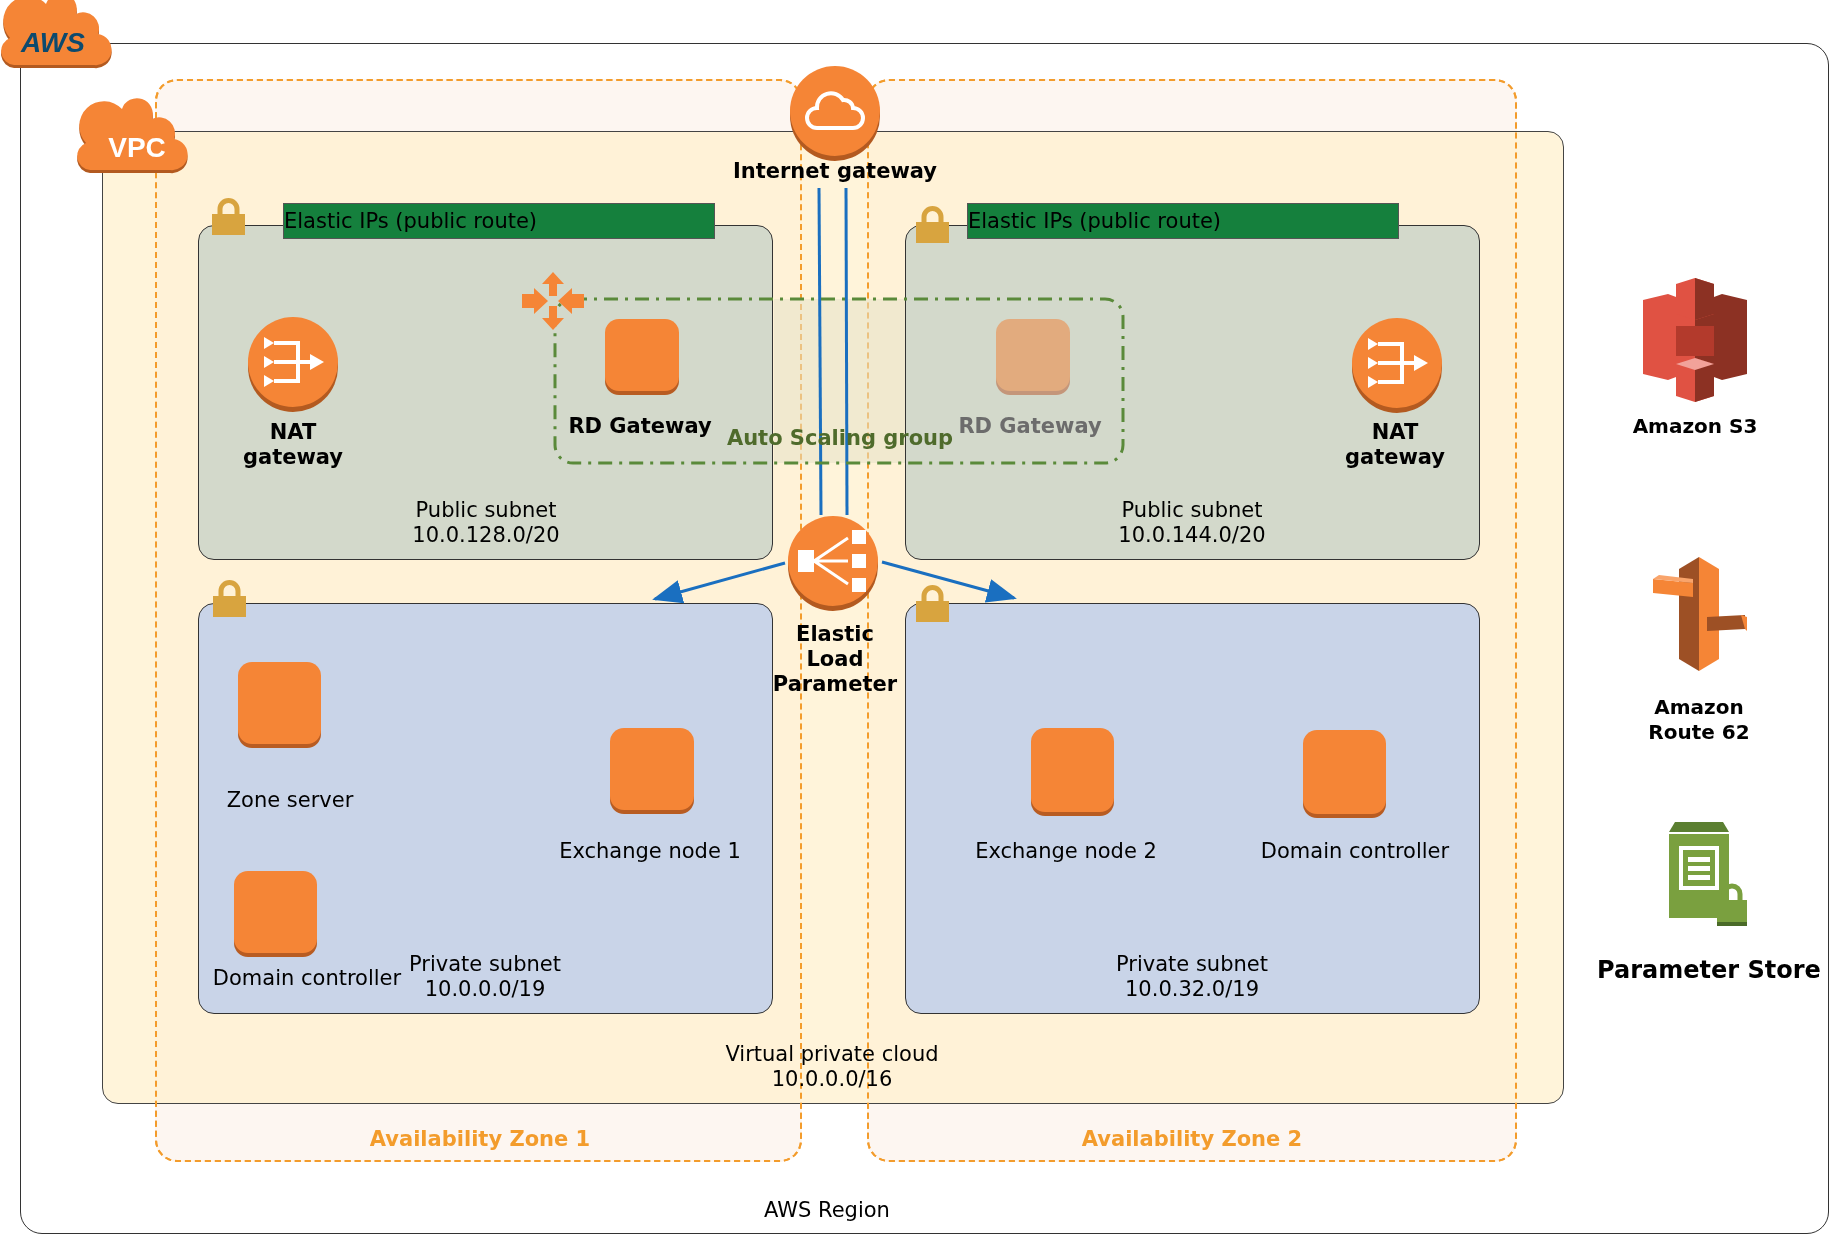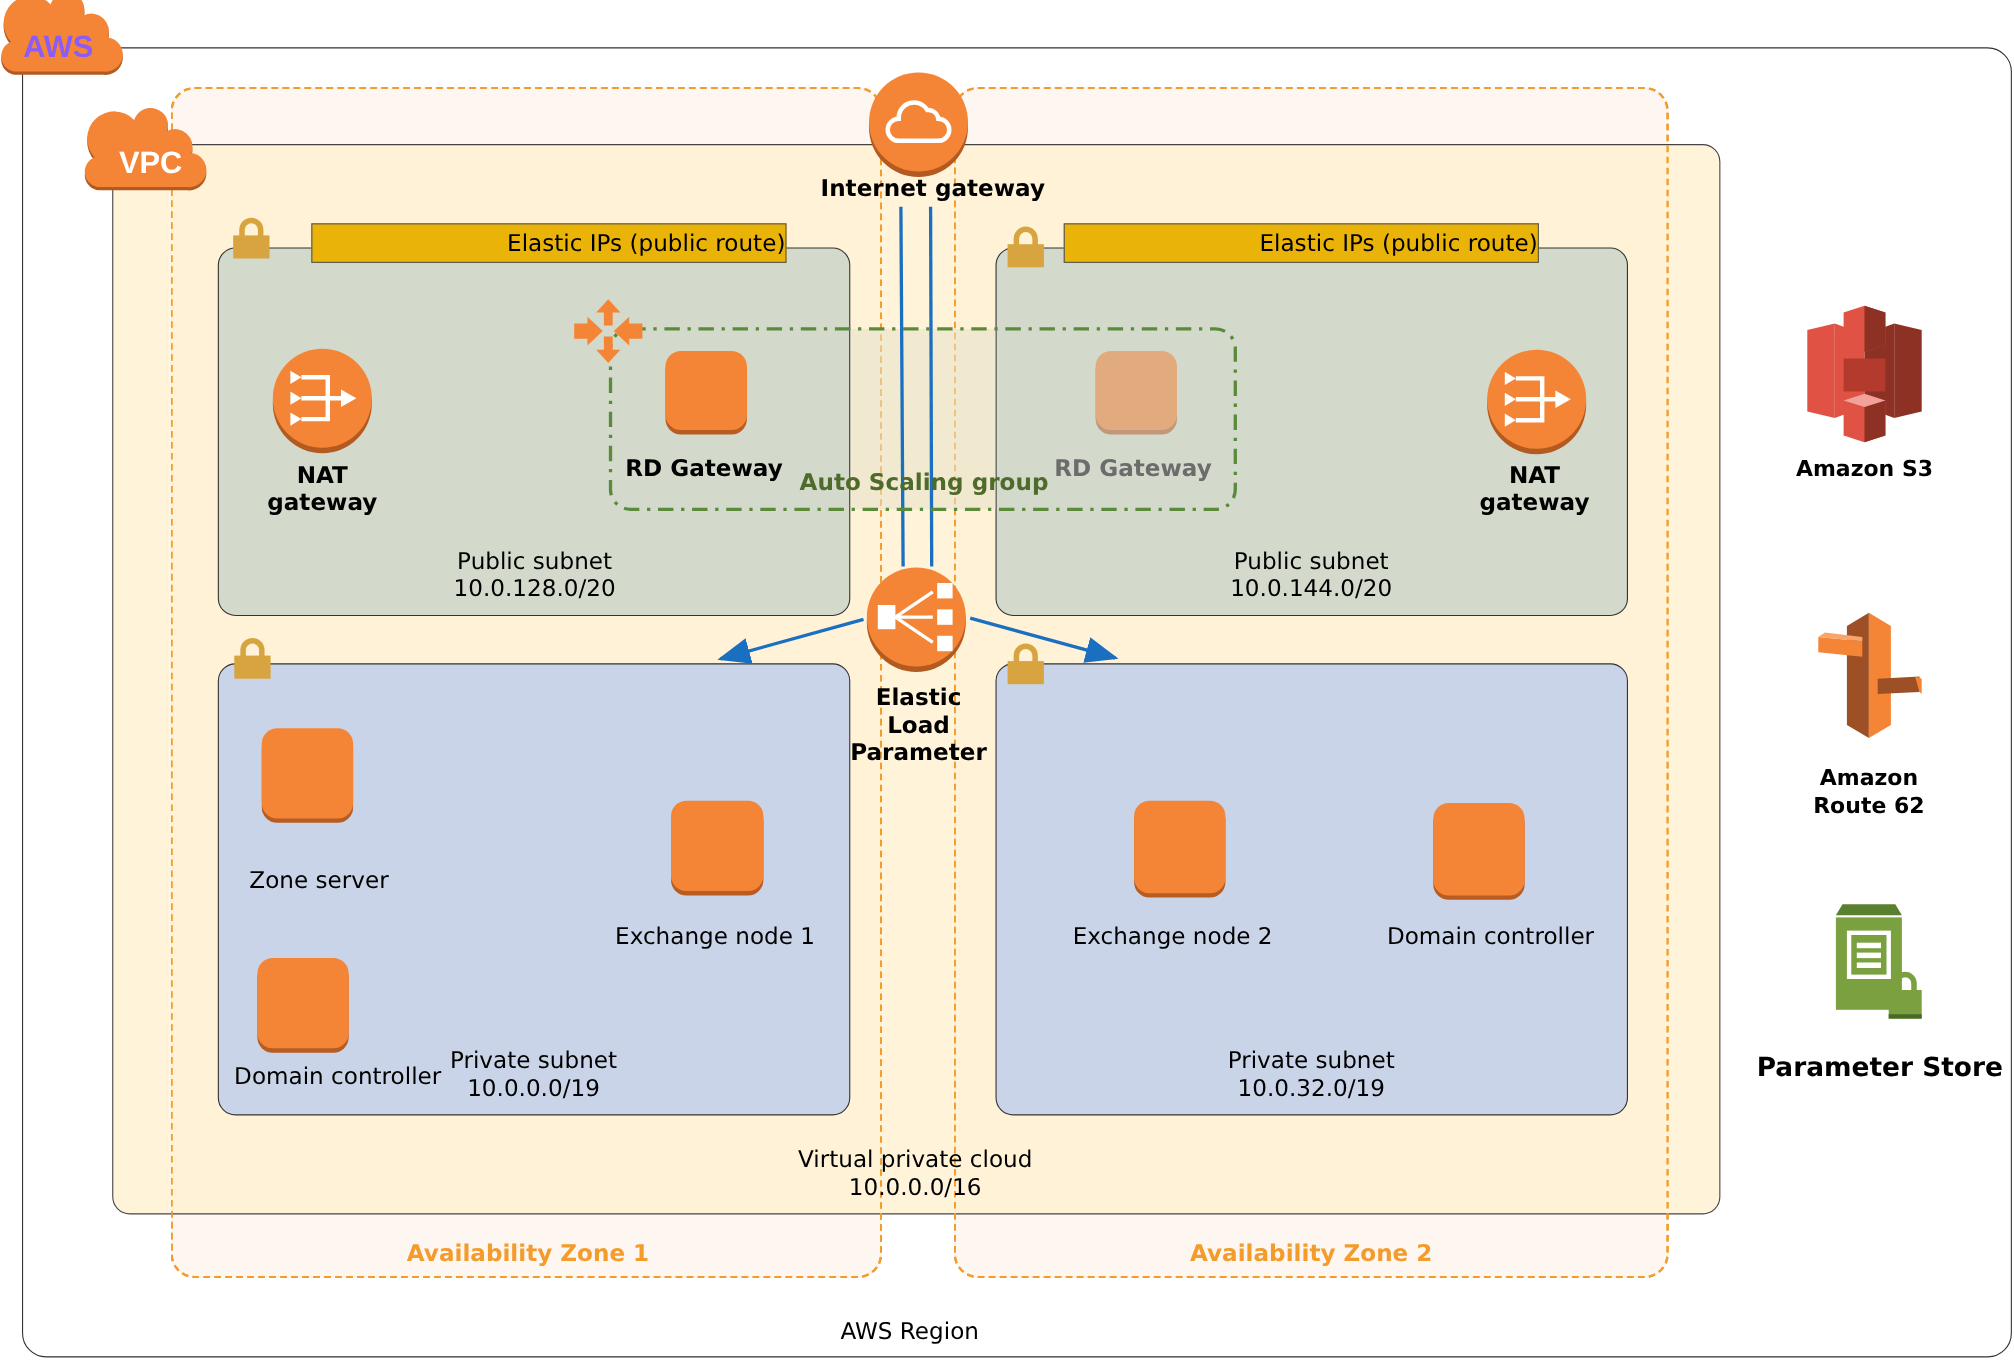--- a/index.html
+++ b/index.html
@@ -4,21 +4,21 @@
 <style>
   html,body{margin:0;padding:0;background:#ffffff;}
   body{width:1831px;height:1236px;position:relative;overflow:hidden;font-family:"DejaVu Sans","Liberation Sans",sans-serif;color:#000;}
   .abs{position:absolute;}
   .box{position:absolute;box-sizing:border-box;}
   .region{left:20px;top:43px;width:1809px;height:1191px;border:1.5px solid #333;border-radius:22px;background:#fff;}
   .az{border:2.5px dashed #f39c2c;border-radius:22px;background:rgba(250,230,215,0.35);}
   .vpc{left:102px;top:131px;width:1462px;height:973px;border:1.5px solid #444;border-radius:16px;background:rgba(255,240,205,0.75);}
   .pub{background:#d3d9cb;border:1.5px solid #333;border-radius:16px;}
   .priv{background:#c9d4e8;border:1.5px solid #333;border-radius:16px;}
-  .eip{background:#eab308;border:1.5px solid #555;height:36px;font-size:21px;text-align:right;line-height:34px;box-sizing:border-box;}
+  .eip{background:#15803d;border:1.5px solid #555;height:36px;font-size:21px;text-align:left;line-height:34px;box-sizing:border-box;}
   .lock{position:absolute;width:33px;height:36px;}
   .label{position:absolute;text-align:center;white-space:nowrap;font-size:21px;line-height:25px;}
   .bold{font-weight:bold;}
   .inst{position:absolute;border-radius:14px;background:#f58536;box-shadow:0 4px 0 #b85c22;}
   .inst.faded{background:#e2ab7e;box-shadow:0 4px 0 #c4967a;}
   .circle-icon{position:absolute;border-radius:50%;background:#f58536;box-shadow:0 5px 0 #b35a20;}
   .cloud-tag{position:absolute;}
   svg{overflow:visible;}
 </style>
 </head>
@@ -83,21 +83,21 @@
   <polygon points="31,58 42,46 35,46 35,34 27,34 27,46 20,46" fill="#f58536"></polygon>
   <polygon points="0,22 12,22 12,16 26,29 12,42 12,36 0,36" fill="#f58536"></polygon>
   <polygon points="62,22 50,22 50,16 36,29 50,42 50,36 62,36" fill="#f58536"></polygon>
 </svg>
 
 <div class="circle-icon" style="left:790px;top:66px;width:90px;height:90px;">
   <svg style="position:absolute;left:15px;top:22px;width:60px;height:44px;" viewBox="0 0 60 44">
     <path d="M12 40 a10 10 0 0 1 0-20 a14 14 0 0 1 26-8 a9 9 0 0 1 10 8 a10 10 0 0 1 0 20 z" fill="none" stroke="#fff" stroke-width="4"></path>
   </svg>
 </div>
-<div class="label bold" style="left:720px;top:159px;width:230px;font-size:21px;text-align:right;">Internet  gateway</div>
+<div class="label bold" style="left:720px;top:159px;width:230px;font-size:21px;">Internet  gateway</div>
 
 <div class="circle-icon" style="left:248px;top:317px;width:90px;height:90px;">
   <svg style="position:absolute;left:16px;top:18px;width:60px;height:54px;" viewBox="0 0 60 54">
     <polygon points="0,2 10,8 0,14" fill="#fff"></polygon>
       <polygon points="0,21 10,27 0,33" fill="#fff"></polygon>
       <polygon points="0,40 10,46 0,52" fill="#fff"></polygon>
     <path d="M10 8 H34 V46 H10 M10 27 H48" fill="none" stroke="#fff" stroke-width="4"></path>
     <polygon points="46,19 60,27 46,35" fill="#fff"></polygon>
   </svg>
 </div>
@@ -154,21 +154,21 @@
 <div class="label bold" style="left:330px;top:1127px;width:300px;color:#f39c2c;">Availability Zone 1</div>
 <div class="label bold" style="left:1042px;top:1127px;width:300px;color:#f39c2c;">Availability Zone 2</div>
 
 <div class="label" style="left:677px;top:1198px;width:300px;">AWS Region</div>
 
 <div class="cloud-tag" style="left:0;top:0;width:108px;height:70px;">
   <svg width="108" height="70" viewBox="0 0 108 70">
     <path d="M14 68 a14 14 0 0 1 -4 -27 a20 20 0 0 1 36 -34 a14 14 0 0 1 30 10 a16 16 0 0 1 22 20 a14 14 0 0 1 -4 31 z" fill="#b35a20"></path>
     <path d="M14 65 a14 14 0 0 1 -4 -27 a20 20 0 0 1 36 -34 a14 14 0 0 1 30 10 a16 16 0 0 1 22 20 a14 14 0 0 1 -4 31 z" fill="#f58536"></path>
   </svg>
-  <div class="label bold" style="left:0;top:28px;width:106px;color:#8b5cf6;font-size:28px;line-height:30px;font-family:'Liberation Sans',sans-serif;">AWS</div>
+  <div class="label bold" style="left:0;top:28px;width:106px;color:#0c4a6e;font-size:28px;line-height:30px;font-family:'Liberation Sans',sans-serif;font-style:italic;">AWS</div>
 </div>
 
 <div class="cloud-tag" style="left:76px;top:105px;width:108px;height:70px;">
   <svg width="108" height="70" viewBox="0 0 108 70">
     <path d="M14 68 a14 14 0 0 1 -4 -27 a20 20 0 0 1 36 -34 a14 14 0 0 1 30 10 a16 16 0 0 1 22 20 a14 14 0 0 1 -4 31 z" fill="#b35a20"></path>
     <path d="M14 65 a14 14 0 0 1 -4 -27 a20 20 0 0 1 36 -34 a14 14 0 0 1 30 10 a16 16 0 0 1 22 20 a14 14 0 0 1 -4 31 z" fill="#f58536"></path>
   </svg>
   <div class="label bold" style="left:8px;top:28px;width:106px;color:#fff;font-size:28px;line-height:30px;font-family:'Liberation Sans',sans-serif;">VPC</div>
 </div>
 

